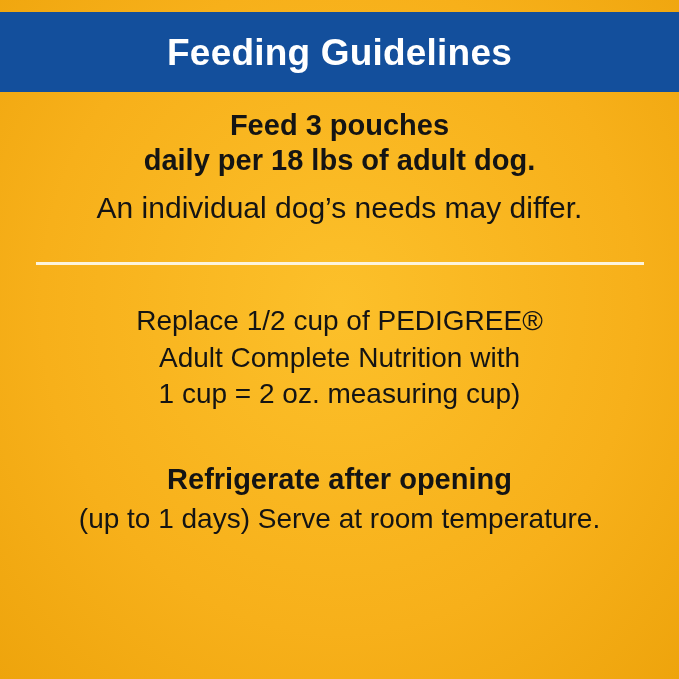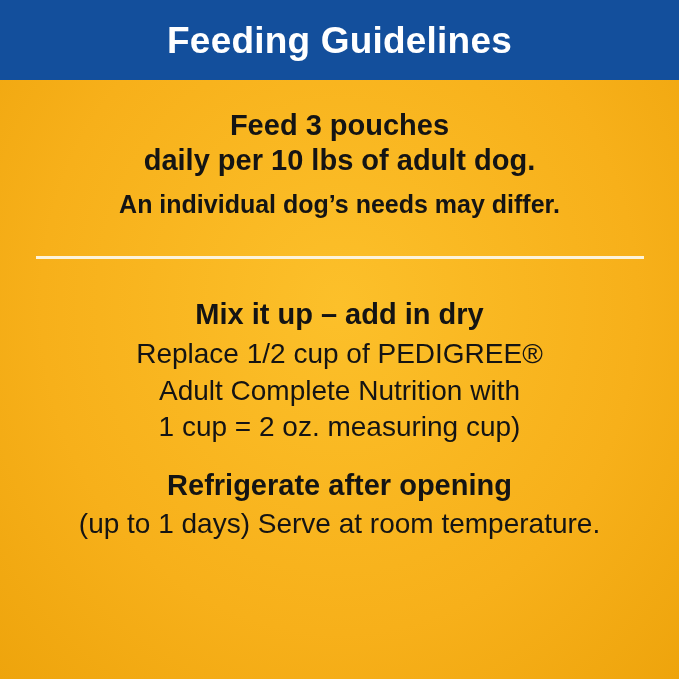--- a/index.html
+++ b/index.html
@@ -17,21 +17,21 @@
     position: relative;
     width: 679px;
     height: 679px;
     background: #f6b11d;
     background: radial-gradient(ellipse at 50% 45%, #fcc02a 0%, #f7b01a 62%, #eea40c 100%);
     box-sizing: border-box;
     overflow: hidden;
   }
   .header-bar {
     position: absolute;
-    top: 0;
+    top: 12px;
     left: 0;
     width: 679px;
     height: 80px;
     background: #134f9c;
     display: flex;
     align-items: center;
     justify-content: center;
   }
   .header-title {
     color: #ffffff;
@@ -52,39 +52,38 @@
   .section-one {
     padding-top: 28px;
   }
   .line-bold {
     font-size: 29px;
     font-weight: bold;
     line-height: 1.22;
   }
   .sub-note {
     margin-top: 10px;
-    font-size: 25px;
+    font-size: 30px;
     line-height: 1.25;
-    font-weight: bold;
   }
   .divider {
     width: 608px;
     height: 3px;
     background: #fdf4dc;
     margin: 36px auto 0 auto;
     border: 0;
   }
   .section-two {
     margin-top: 38px;
   }
   .section-two .line-bold {
     margin-bottom: 4px;
   }
   .section-three {
-    margin-top: 22px;
+    margin-top: 50px;
   }
   .section-three .line-bold {
     margin-bottom: 3px;
   }
   .body-line {
     font-size: 28px;
     line-height: 1.3;
   }
 </style>
 </head>
@@ -93,28 +92,27 @@
 <div class="panel">
 
   <div class="header-bar">
     <div class="header-title">Feeding Guidelines</div>
   </div>
 
   <div class="content">
 
     <div class="section-one">
       <div class="line-bold">Feed 3 pouches</div>
-      <div class="line-bold">daily per 10 lbs of adult dog.</div>
+      <div class="line-bold">daily per 18 lbs of adult dog.</div>
       <div class="sub-note">An individual dog’s needs may differ.</div>
     </div>
 
     <hr class="divider">
 
     <div class="section-two">
-      <div class="line-bold">Mix it up – add in dry</div>
       <div class="body-line">Replace 1/2 cup of PEDIGREE®</div>
       <div class="body-line">Adult Complete Nutrition with</div>
       <div class="body-line">1 cup = 2 oz. measuring cup)</div>
     </div>
 
     <div class="section-three">
       <div class="line-bold">Refrigerate after opening</div>
       <div class="body-line">(up to 1 days) Serve at room temperature.</div>
     </div>
 

